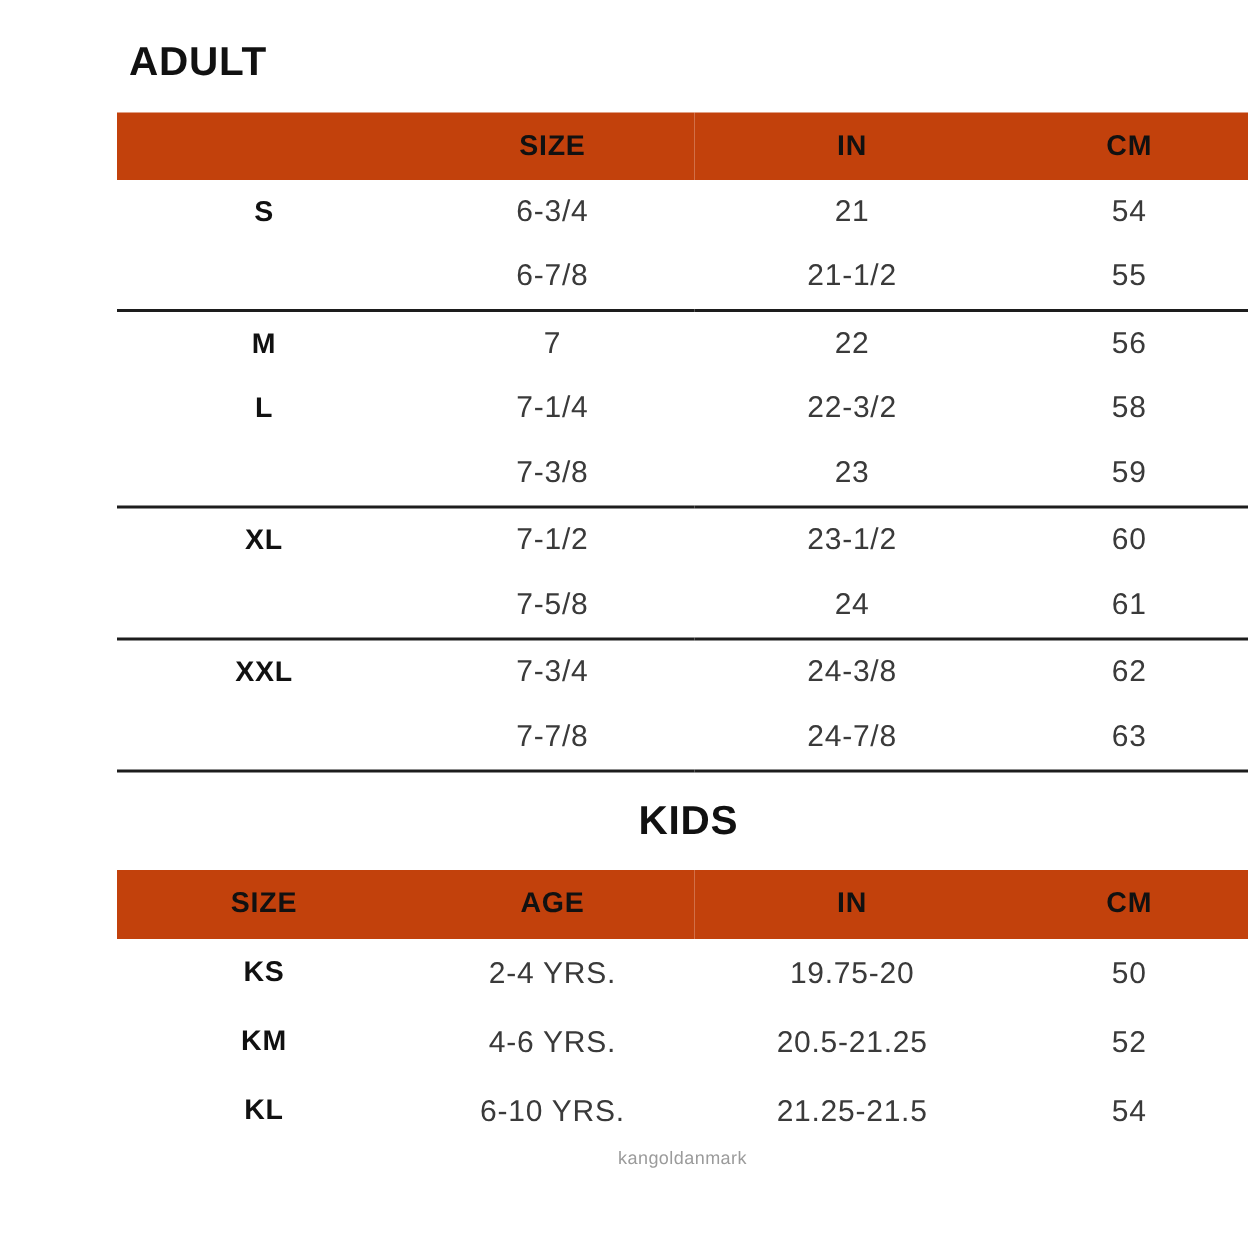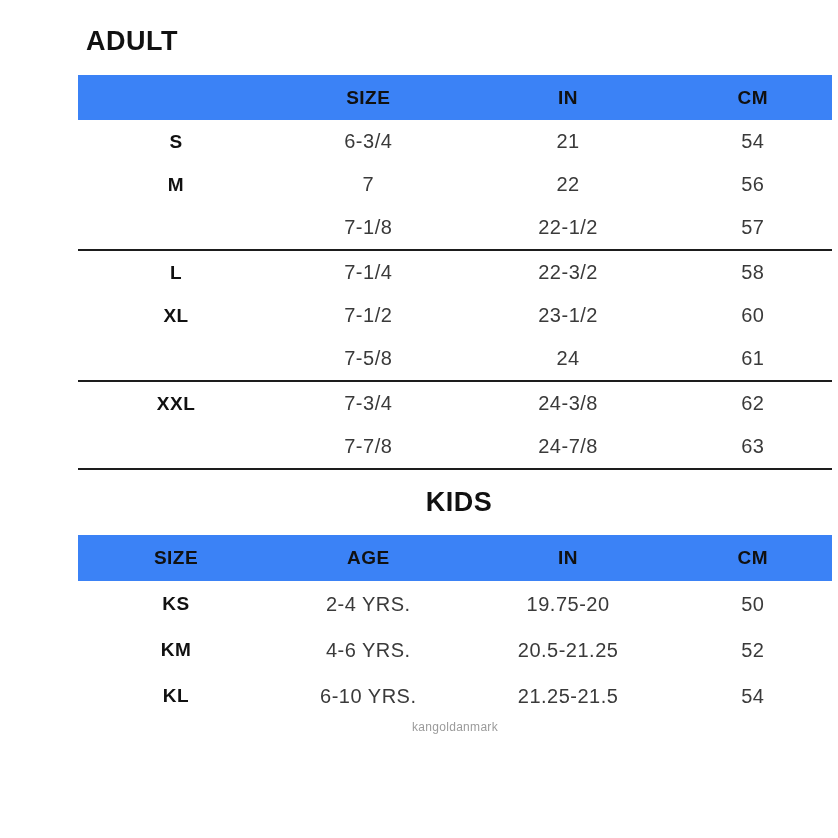--- a/index.html
+++ b/index.html
@@ -34,21 +34,21 @@
   table {
     border-collapse: collapse;
     table-layout: fixed;
     width: 754px;
   }
   col.c1 { width: 26%; }
   col.c2 { width: 25%; }
   col.c3 { width: 28%; }
   col.c4 { width: 21%; }
   thead th {
-    background: #3b82f6;
+    background: #c2410c;
     height: 45px;
     font-size: 19px;
     font-weight: 800;
     color: #111111;
     text-align: center;
     letter-spacing: 0.5px;
     padding: 0;
   }
   td {
     height: 43px;
@@ -102,37 +102,43 @@
         <th>CM</th>
       </tr>
     </thead>
     <tbody>
         <tr>
           <td class="lbl">S</td>
           <td>6-3/4</td>
           <td>21</td>
           <td>54</td>
         </tr>
+        <tr class="group-end">
+          <td class="lbl"></td>
+          <td>6-7/8</td>
+          <td>21-1/2</td>
+          <td>55</td>
+        </tr>
         <tr>
           <td class="lbl">M</td>
           <td>7</td>
           <td>22</td>
           <td>56</td>
         </tr>
-        <tr class="group-end">
-          <td class="lbl"></td>
-          <td>7-1/8</td>
-          <td>22-1/2</td>
-          <td>57</td>
-        </tr>
         <tr>
           <td class="lbl">L</td>
           <td>7-1/4</td>
           <td>22-3/2</td>
           <td>58</td>
+        </tr>
+        <tr class="group-end">
+          <td class="lbl"></td>
+          <td>7-3/8</td>
+          <td>23</td>
+          <td>59</td>
         </tr>
         <tr>
           <td class="lbl">XL</td>
           <td>7-1/2</td>
           <td>23-1/2</td>
           <td>60</td>
         </tr>
         <tr class="group-end">
           <td class="lbl"></td>
           <td>7-5/8</td>

